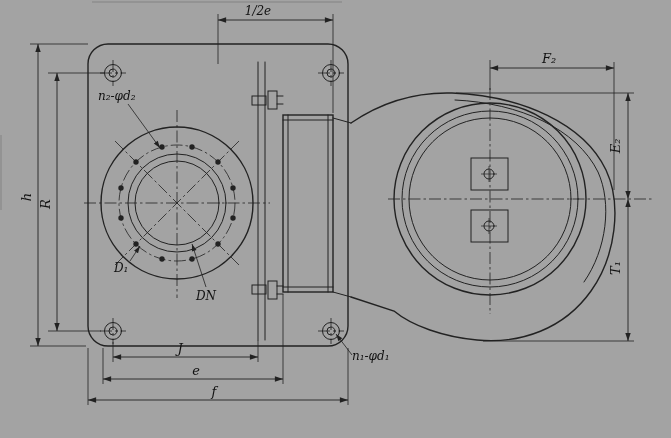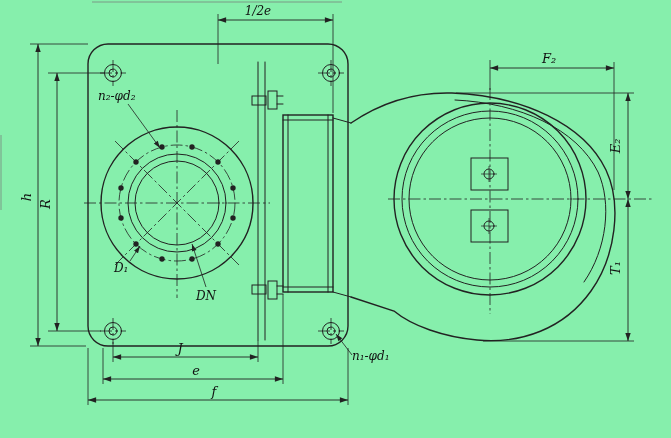--- a/index.html
+++ b/index.html
@@ -1,20 +1,20 @@
 <!DOCTYPE html>
 <html><head>
 <meta charset="utf-8">
 <style>
   html,body{margin:0;padding:0;background:#ececе8;}
   body{background:#eceae4;}
   .page{
     position:relative;
     width:671px;height:438px;
-    background:#86efac;
+    background:#a3a3a3;
     overflow:hidden;
     font-family:"DejaVu Serif", serif;
   }
   svg{display:block}
   .outline{fill:none;stroke:#222;stroke-width:1.4;stroke-linecap:round}
   .thin{fill:none;stroke:#222;stroke-width:1;stroke-linecap:round}
   .vthin{fill:none;stroke:#222;stroke-width:.7}
   .cl{fill:none;stroke:#222;stroke-width:.8;stroke-dasharray:12 3 2.5 3}
   .dim{fill:none;stroke:#222;stroke-width:.9}
   .ext{fill:none;stroke:#222;stroke-width:.8}

